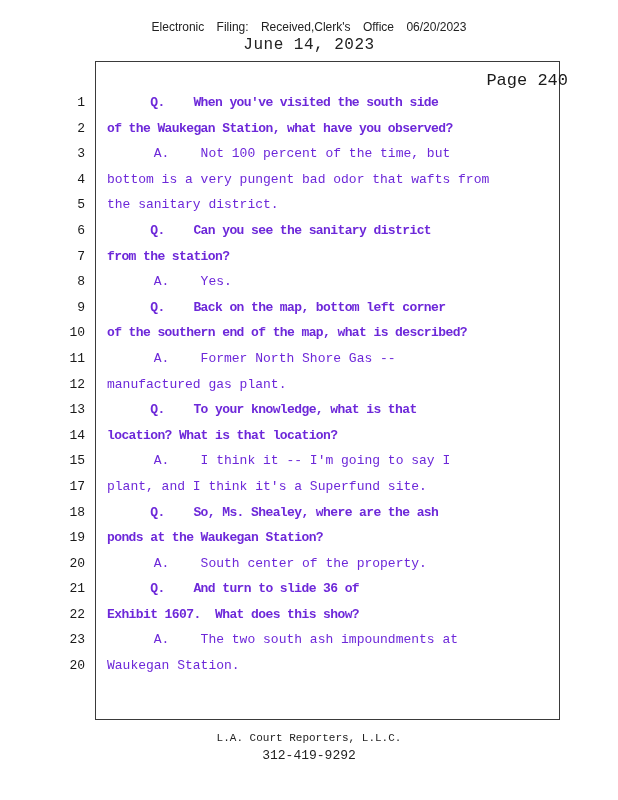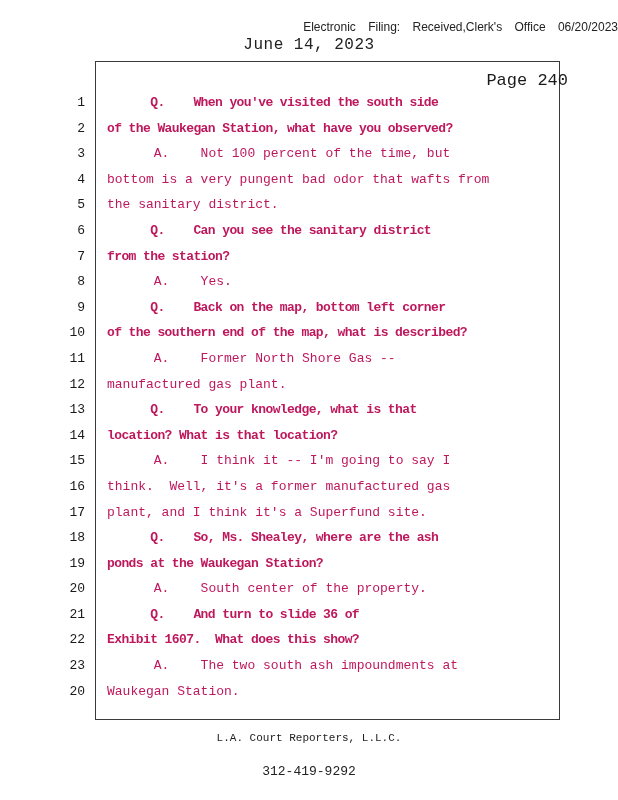--- a/index.html
+++ b/index.html
@@ -11,21 +11,21 @@
     font-family: "Liberation Mono", "DejaVu Sans Mono", monospace;
     color: #1a1a1a;
     overflow: hidden;
   }
 
   .filing-stamp {
     position: absolute;
     top: 20px;
     left: 0;
     width: 100%;
-    text-align: right;
+    text-align: center;
     font-family: "Liberation Sans", sans-serif;
     font-size: 12px;
     word-spacing: 9px;
     color: #222;
   }
 
   .hearing-date {
     position: absolute;
     top: 36px;
     left: 0;
@@ -71,21 +71,21 @@
 
   .line .num {
     width: 85px;
     text-align: right;
     flex: 0 0 85px;
     color: #1a1a1a;
   }
 
   .line .txt {
     padding-left: 22px;
-    color: #be185d;
+    color: #6d28d9;
   }
 
   .line.q-line .txt {
     font-weight: bold;
     letter-spacing: -0.6px;
   }
 
   .footer-company {
     position: absolute;
     top: 732px;
@@ -97,21 +97,20 @@
   }
 
   .footer-phone {
     position: absolute;
     top: 748px;
     left: 0;
     width: 100%;
     text-align: center;
     font-size: 13px;
     color: #222;
-    margin-top: 16px;
   }
 </style>
 </head>
 <body>
 
 <div class="filing-stamp">Electronic Filing: Received,Clerk's Office 06/20/2023</div>
 
 <div class="hearing-date">June 14, 2023</div>
 
 <div class="page-box"></div>
@@ -127,21 +126,20 @@
     <div class="line q-line"><span class="num">6</span><span class="txt">      Q.    Can you see the sanitary district</span></div>
     <div class="line q-line"><span class="num">7</span><span class="txt">from the station?</span></div>
     <div class="line"><span class="num">8</span><span class="txt">      A.    Yes.</span></div>
     <div class="line q-line"><span class="num">9</span><span class="txt">      Q.    Back on the map, bottom left corner</span></div>
     <div class="line q-line"><span class="num">10</span><span class="txt">of the southern end of the map, what is described?</span></div>
     <div class="line"><span class="num">11</span><span class="txt">      A.    Former North Shore Gas --</span></div>
     <div class="line"><span class="num">12</span><span class="txt">manufactured gas plant.</span></div>
     <div class="line q-line"><span class="num">13</span><span class="txt">      Q.    To your knowledge, what is that</span></div>
     <div class="line q-line"><span class="num">14</span><span class="txt">location? What is that location?</span></div>
     <div class="line"><span class="num">15</span><span class="txt">      A.    I think it -- I'm going to say I</span></div>
-    <div class="line"><span class="num">16</span><span class="txt">think.  Well, it's a former manufactured gas</span></div>
     <div class="line"><span class="num">17</span><span class="txt">plant, and I think it's a Superfund site.</span></div>
     <div class="line q-line"><span class="num">18</span><span class="txt">      Q.    So, Ms. Shealey, where are the ash</span></div>
     <div class="line q-line"><span class="num">19</span><span class="txt">ponds at the Waukegan Station?</span></div>
     <div class="line"><span class="num">20</span><span class="txt">      A.    South center of the property.</span></div>
     <div class="line q-line"><span class="num">21</span><span class="txt">      Q.    And turn to slide 36 of</span></div>
     <div class="line q-line"><span class="num">22</span><span class="txt">Exhibit 1607.  What does this show?</span></div>
     <div class="line"><span class="num">23</span><span class="txt">      A.    The two south ash impoundments at</span></div>
     <div class="line"><span class="num">20</span><span class="txt">Waukegan Station.</span></div>
   </div>
 

